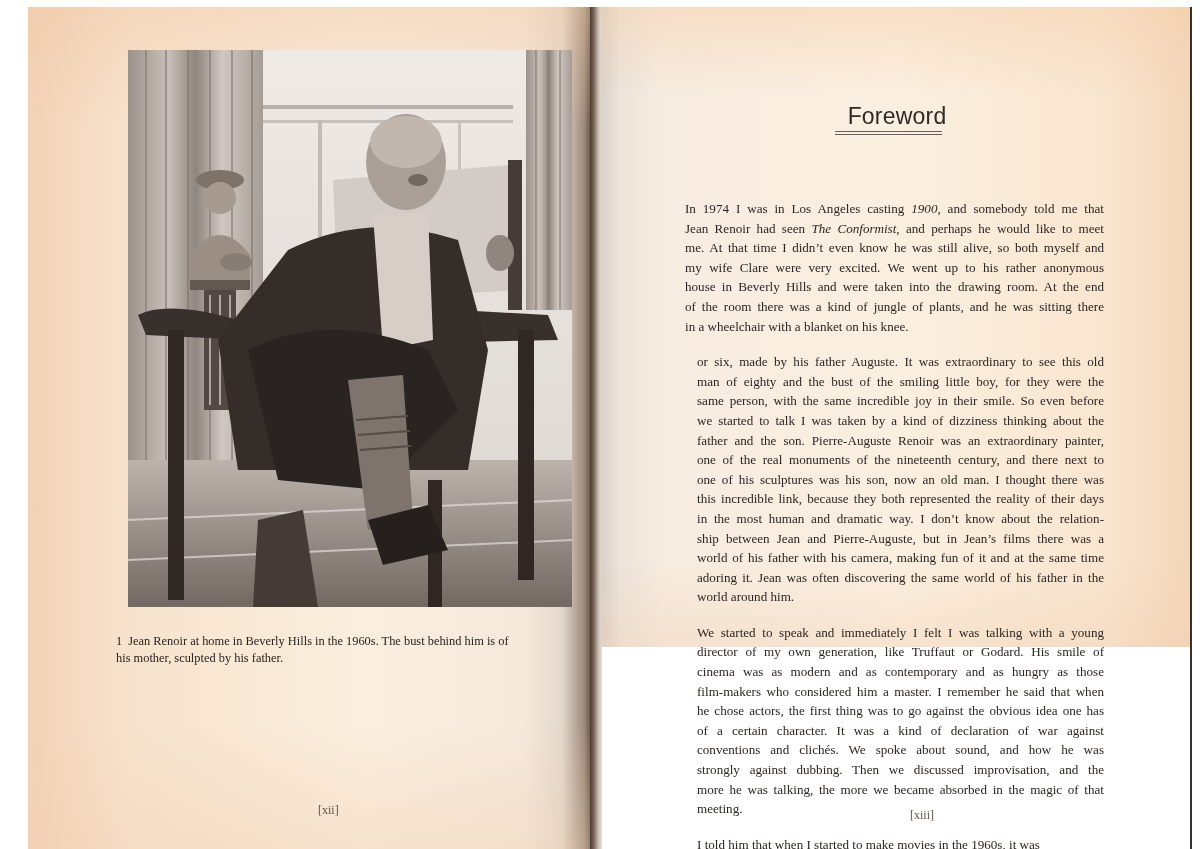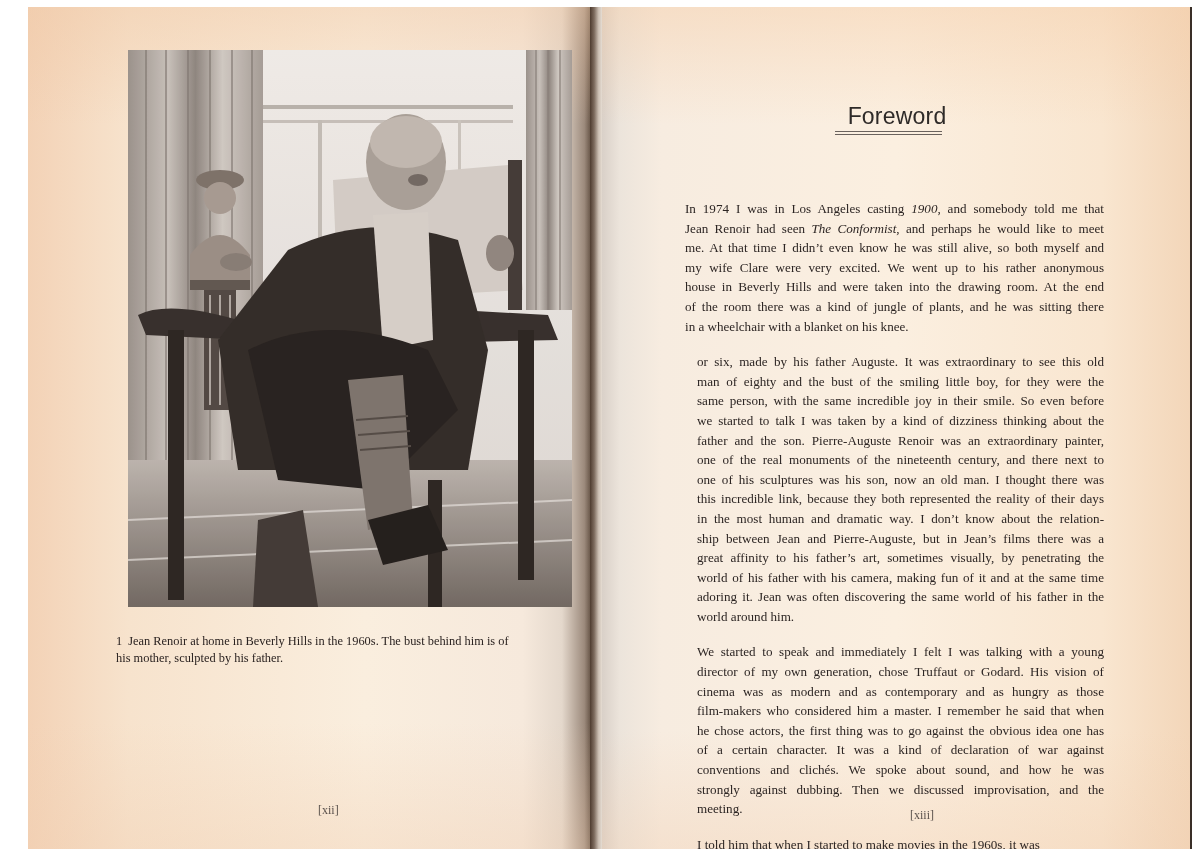--- a/index.html
+++ b/index.html
@@ -14,21 +14,21 @@
   }
   .page-left::before {
     content: ""; position: absolute; inset: 0;
     background: linear-gradient(180deg, rgba(240,200,165,0.45) 0%, rgba(250,238,222,0) 14%, rgba(250,238,222,0) 85%, rgba(240,205,175,0.35) 100%);
   }
   .spine {
     position: absolute; left: 562px; top: 0; width: 12px; height: 842px;
     background: linear-gradient(90deg, #4d3a2e 0%, #7d6b5e 35%, #c9bcb0 70%, #e6ddd3 100%);
   }
   .page-right {
-    position: absolute; left: 574px; top: 0; width: 588px; height: 842px;
+    position: absolute; left: 574px; top: 0; width: 588px; height: 640px;
     background: linear-gradient(90deg, #d9d0c8 0%, #ece4db 3%, #f7ece0 10%, #fbefe0 50%, #f9e6d0 85%, #f3d6b9 100%);
   }
   .page-right::after {
     content: ""; position: absolute; right: -2px; top: 0; width: 2px; height: 842px; background: #3a2f28;
   }
   .page-right::before {
     content: ""; position: absolute; inset: 0;
     background: linear-gradient(180deg, rgba(245,205,168,0.45) 0%, rgba(250,238,222,0) 14%, rgba(250,238,222,0) 86%, rgba(240,205,175,0.35) 100%);
   }
 
@@ -200,34 +200,34 @@
           <span class="ln">or six, made by his father Auguste. It was extraordinary to see this old</span>
           <span class="ln">man of eighty and the bust of the smiling little boy, for they were the</span>
           <span class="ln">same person, with the same incredible joy in their smile. So even before</span>
           <span class="ln">we started to talk I was taken by a kind of dizziness thinking about the</span>
           <span class="ln">father and the son. Pierre-Auguste Renoir was an extraordinary painter,</span>
           <span class="ln">one of the real monuments of the nineteenth century, and there next to</span>
           <span class="ln">one of his sculptures was his son, now an old man. I thought there was</span>
           <span class="ln">this incredible link, because they both represented the reality of their days</span>
           <span class="ln">in the most human and dramatic way. I don’t know about the relation-</span>
           <span class="ln">ship between Jean and Pierre-Auguste, but in Jean’s films there was a</span>
-          <span class="ln">great affinity to his father’s art, sometimes visually, by penetrating the</span>
           <span class="ln">world of his father with his camera, making fun of it and at the same time</span>
           <span class="ln">adoring it. Jean was often discovering the same world of his father in the</span>
           <span class="ln last">world around him.</span>
         </p>
         <p>
           <span class="ln" style="text-indent: 12px;">We started to speak and immediately I felt I was talking with a young</span>
-          <span class="ln">director of my own generation, chose Truffaut or Godard. His vision of</span>
+          <span class="ln">director of my own generation, like Truffaut or Godard. His smile of</span>
           <span class="ln">cinema was as modern and as contemporary and as hungry as those</span>
           <span class="ln">film-makers who considered him a master. I remember he said that when</span>
           <span class="ln">he chose actors, the first thing was to go against the obvious idea one has</span>
           <span class="ln">of a certain character. It was a kind of declaration of war against</span>
           <span class="ln">conventions and clichés. We spoke about sound, and how he was</span>
           <span class="ln">strongly against dubbing. Then we discussed improvisation, and the</span>
+          <span class="ln">more he was talking, the more we became absorbed in the magic of that</span>
           <span class="ln last">meeting.</span>
         </p>
         <p>
           <span class="ln last" style="text-indent: 12px;">I told him that when I started to make movies in the 1960s, it was</span>
         </p>
       </div>
 
     <div class="folio folio-right">[xiii]</div>
   </div>
 

